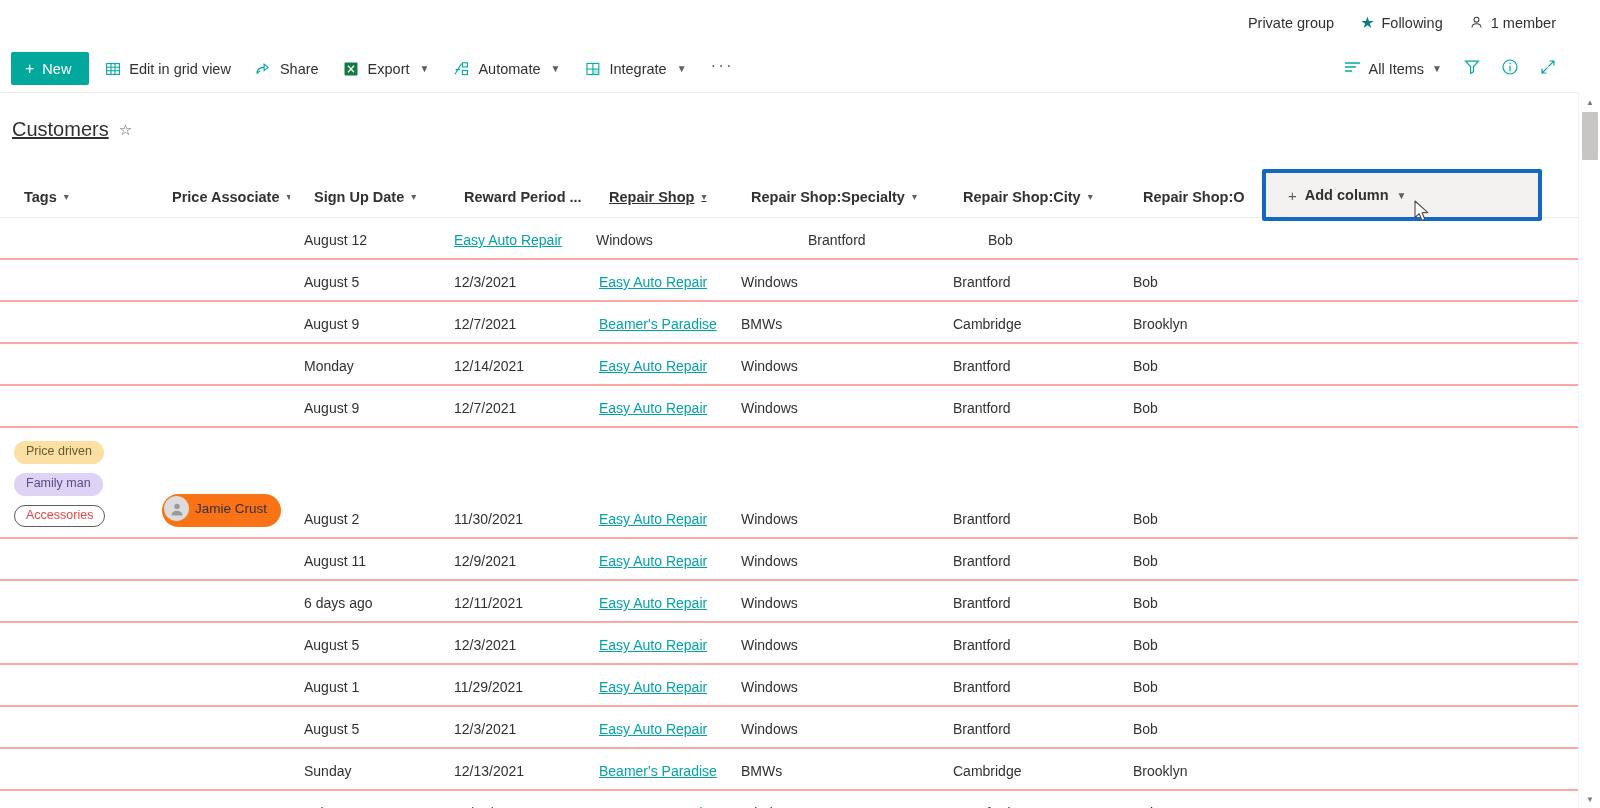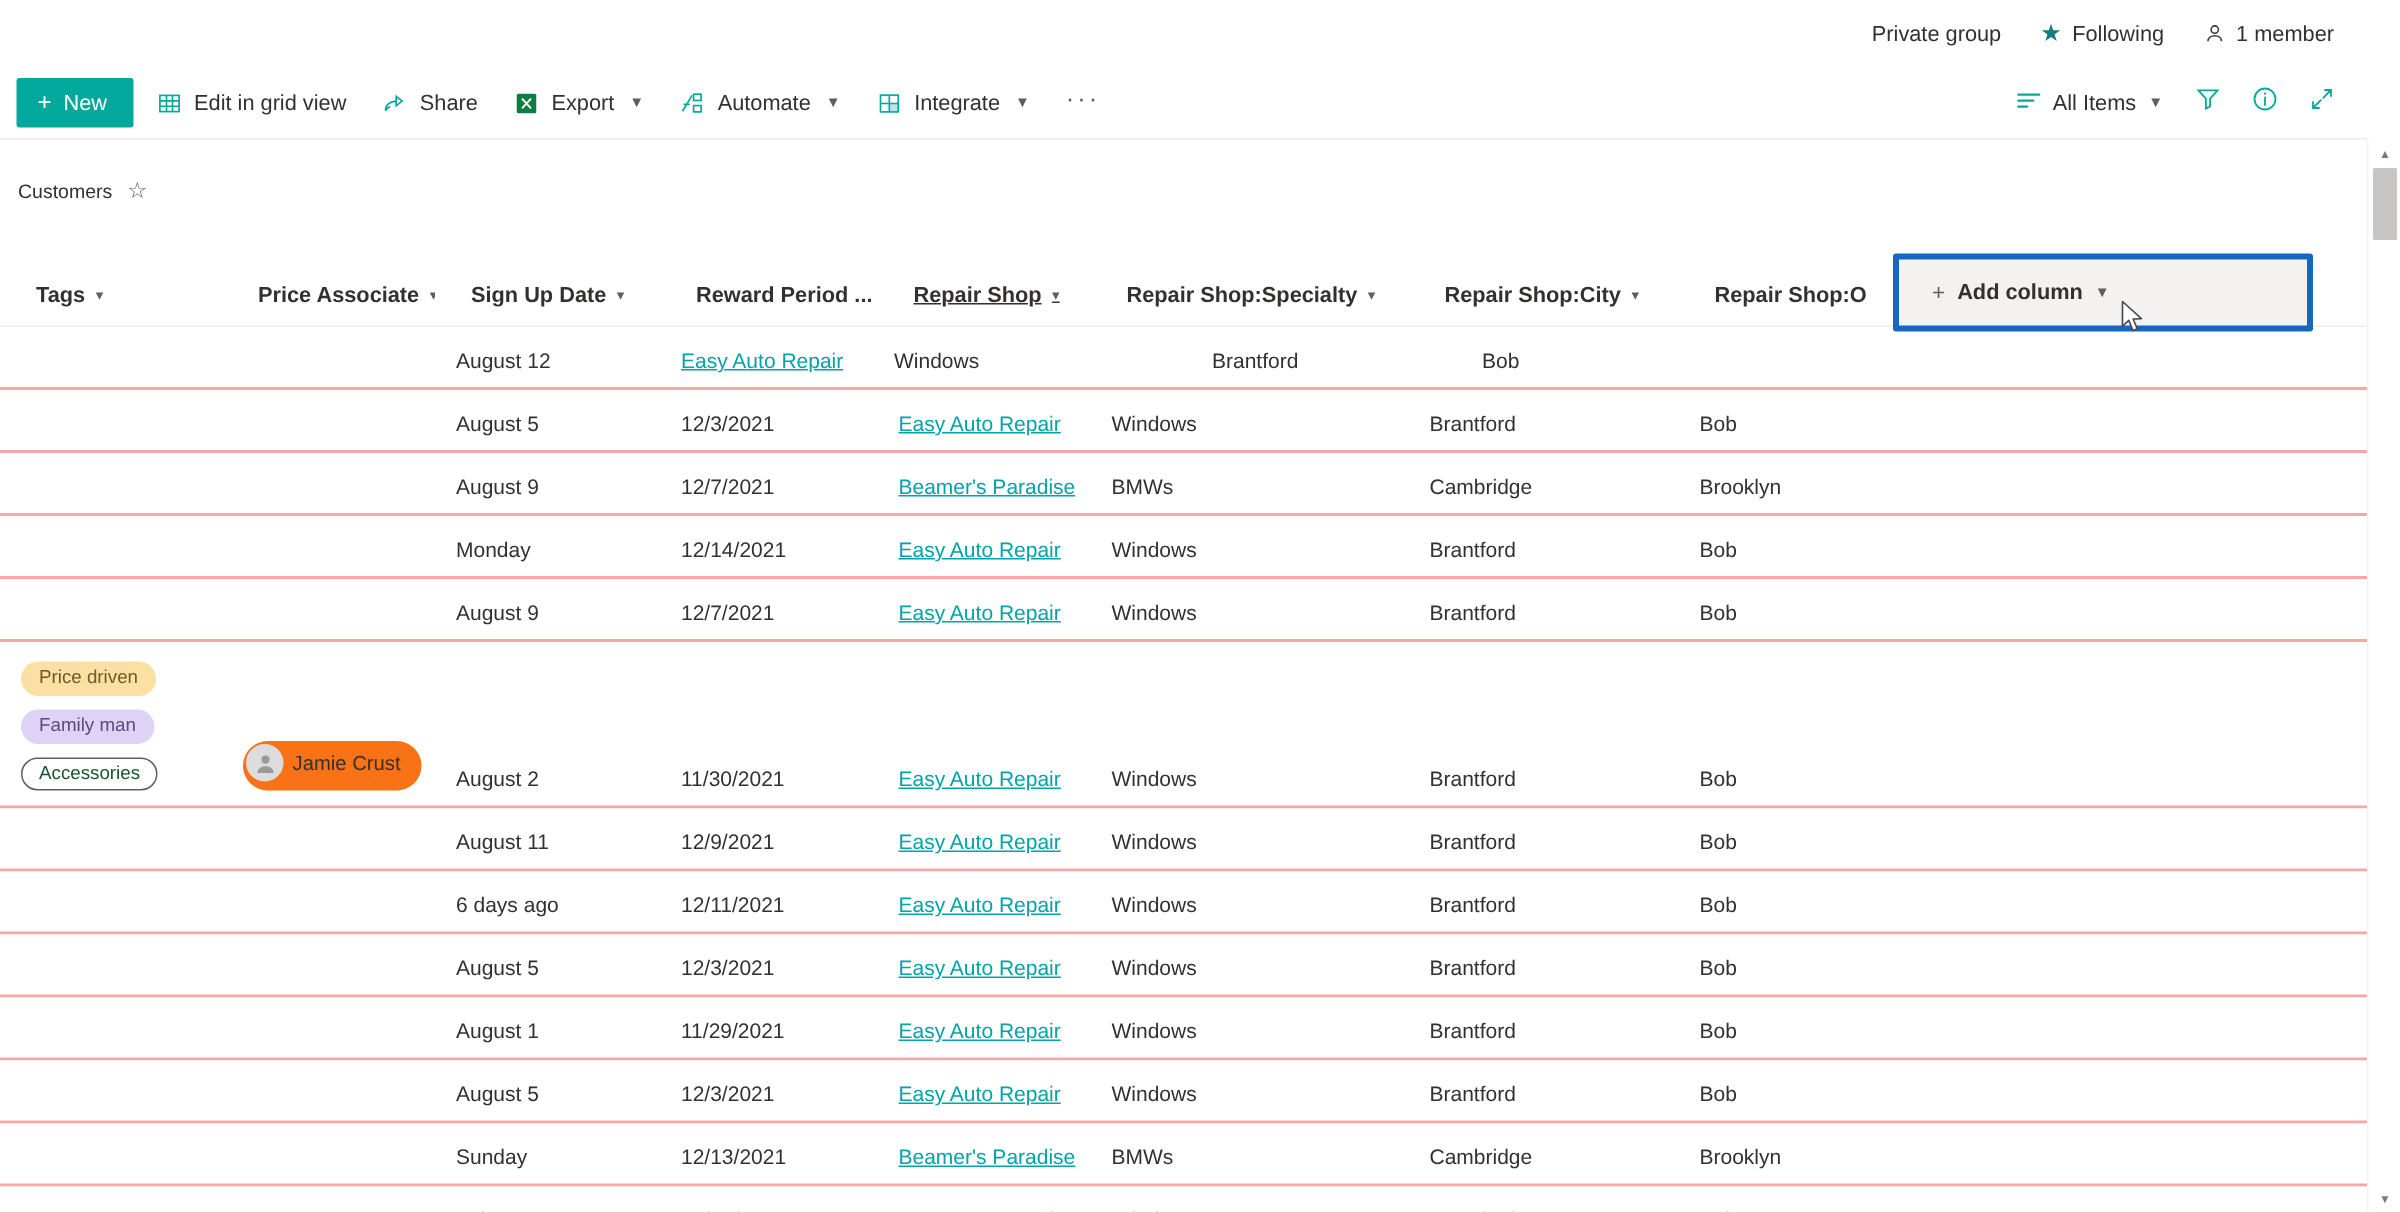--- a/index.html
+++ b/index.html
@@ -85,21 +85,21 @@
     display: flex; align-items: center; justify-content: center;
     cursor: pointer;
   }
 
   
   .list-title-row {
     position: absolute; top: 118px; left: 12px;
     display: flex; align-items: center; gap: 10px;
   }
   .list-title {
-    font-size: 13px; color: #323130; font-weight: 400;
+    font-size: 20px; color: #323130; font-weight: 400; text-decoration: underline;
   }
   .title-star { color: #605e5c; font-size: 15px; cursor: pointer; }
 
   
   .grid {
     position: absolute; top: 176px; left: 0;
     width: 1578px; height: 632px;
     overflow: hidden;
   }
   .grid-header {
@@ -146,21 +146,21 @@
   .pill {
     display: inline-block;
     font-size: 12.5px;
     padding: 4px 12px 5px;
     border-radius: 14px;
     line-height: 1.1;
     white-space: nowrap;
   }
   .pill.orange { background: #fbdfa3; color: #6b5a2c; }
   .pill.purple { background: #ded3f5; color: #5b4a86; }
-  .pill.outline { background: #ffffff; color: #14532d; border: 1px solid #605e5c; padding: 3px 11px 4px; }
+  .pill.outline { background: #ffffff; color: #ef4444; border: 1px solid #605e5c; padding: 3px 11px 4px; }
 
   
   .persona {
     display: inline-flex; align-items: center; gap: 6px;
     background: #f97316; border-radius: 18px;
     padding: 2px 14px 6px 2px;
   }
   .avatar {
     width: 25px; height: 25px; border-radius: 50%;
     background: #dcdcdc; display: flex; align-items: center; justify-content: center;

